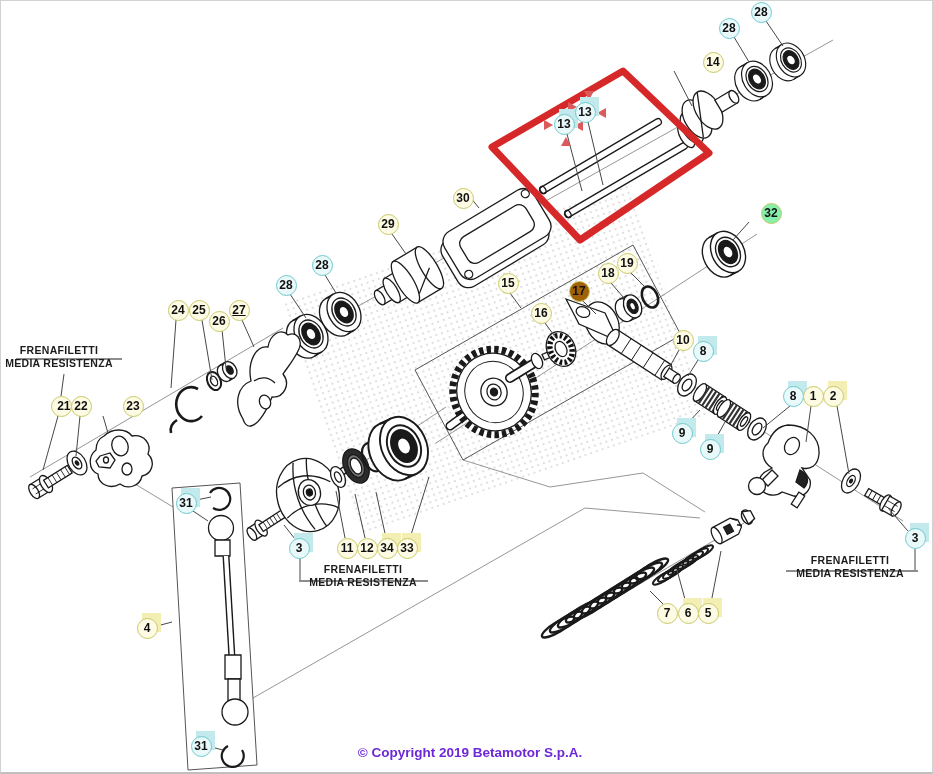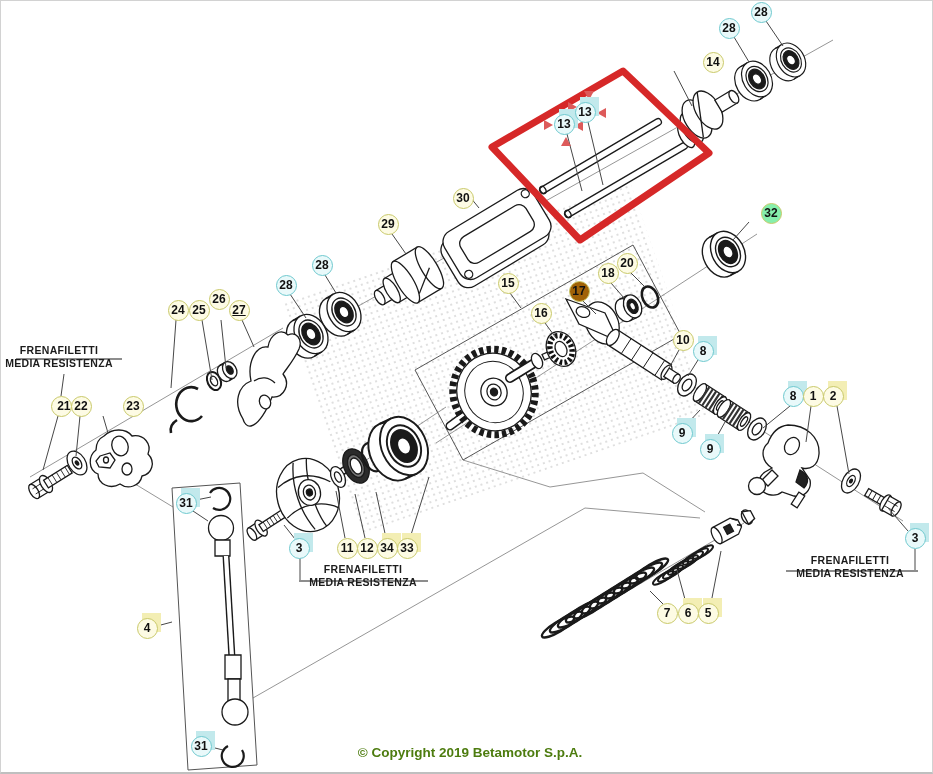--- a/index.html
+++ b/index.html
@@ -25,21 +25,21 @@
     pointer-events:auto;cursor:pointer;
   }
   .hl-square{position:absolute;width:19px;height:19px;pointer-events:none;}
   .part-label{
     position:absolute;text-align:center;font-weight:bold;font-size:10.5px;
     letter-spacing:.3px;color:#1c1c1c;line-height:13px;white-space:nowrap;
   }
   .part-label span{display:block;}
   .copyright{
     position:absolute;left:280px;top:745px;width:380px;text-align:center;
-    font-weight:bold;font-size:13.5px;color:#4d7c0f;z-index:5;
+    font-weight:bold;font-size:13.5px;color:#6d28d9;z-index:5;
   }
 </style>
 </head>
 <body>
 
 <div class="frame"></div>
 <div class="watermark"></div>
 
 <svg id="art" width="933" height="774" viewBox="0 0 933 774">
   <defs>
@@ -424,38 +424,38 @@
     <div class="balloon" style="left: 574.5px; top: 101.5px; border-color: rgb(111, 201, 207); background: rgb(233, 249, 250);">13</div>
     <div class="balloon" style="left: 452.5px; top: 188px; border-color: rgb(201, 201, 106); background: rgb(253, 251, 228);">30</div>
     <div class="balloon" style="left: 377.5px; top: 213.5px; border-color: rgb(201, 201, 106); background: rgb(253, 251, 228);">29</div>
     <div class="balloon" style="left: 742.5px; top: 202.5px; border-color: rgb(201, 201, 106); background: #86efac; margin-left: 18px;">32</div>
     <div class="balloon" style="left: 311.5px; top: 254.5px; border-color: rgb(111, 201, 207); background: rgb(233, 249, 250);">28</div>
     <div class="balloon" style="left: 275.5px; top: 274.5px; border-color: rgb(111, 201, 207); background: rgb(233, 249, 250);">28</div>
     <div class="balloon" style="left: 497.5px; top: 272.5px; border-color: rgb(201, 201, 106); background: rgb(253, 251, 228);">15</div>
     <div class="balloon" style="left: 530.5px; top: 302.5px; border-color: rgb(201, 201, 106); background: rgb(253, 251, 228);">16</div>
     <div class="balloon" style="left: 568.5px; top: 280.5px; border-color: rgb(201, 201, 106); background: #a16207;">17</div>
     <div class="balloon" style="left: 597.5px; top: 262.5px; border-color: rgb(201, 201, 106); background: rgb(253, 251, 228);">18</div>
-    <div class="balloon" style="left: 616.5px; top: 252.5px; border-color: rgb(201, 201, 106); background: rgb(253, 251, 228);">20</div>
+    <div class="balloon" style="left: 616.5px; top: 252.5px; border-color: rgb(201, 201, 106); background: rgb(253, 251, 228);">19</div>
     <div class="balloon" style="left: 672.5px; top: 329.5px; border-color: rgb(201, 201, 106); background: rgb(253, 251, 228);">10</div>
     <div class="hl-square" style="left: 698px; top: 336px; background: rgb(194, 233, 236);"></div>
     <div class="balloon" style="left: 692.5px; top: 340.5px; border-color: rgb(111, 201, 207); background: rgb(233, 249, 250);">8</div>
     <div class="hl-square" style="left: 677px; top: 418px; background: rgb(194, 233, 236);"></div>
     <div class="balloon" style="left: 671.5px; top: 422.5px; border-color: rgb(111, 201, 207); background: rgb(233, 249, 250);">9</div>
     <div class="hl-square" style="left: 705px; top: 434px; background: rgb(194, 233, 236);"></div>
     <div class="balloon" style="left: 699.5px; top: 438.5px; border-color: rgb(111, 201, 207); background: rgb(233, 249, 250);">9</div>
     <div class="hl-square" style="left: 788px; top: 381px; background: rgb(194, 233, 236);"></div>
     <div class="balloon" style="left: 782.5px; top: 385.5px; border-color: rgb(111, 201, 207); background: rgb(233, 249, 250);">8</div>
     <div class="balloon" style="left: 802.5px; top: 385.5px; border-color: rgb(201, 201, 106); background: rgb(253, 251, 228);">1</div>
     <div class="hl-square" style="left: 828px; top: 381px; background: rgb(243, 238, 180);"></div>
     <div class="balloon" style="left: 822.5px; top: 385.5px; border-color: rgb(201, 201, 106); background: rgb(253, 251, 228);">2</div>
     <div class="hl-square" style="left: 910px; top: 523px; background: rgb(194, 233, 236);"></div>
     <div class="balloon" style="left: 904.5px; top: 527.5px; border-color: rgb(111, 201, 207); background: rgb(233, 249, 250);">3</div>
     <div class="balloon" style="left: 167.5px; top: 299.5px; border-color: rgb(201, 201, 106); background: rgb(253, 251, 228);">24</div>
     <div class="balloon" style="left: 188.5px; top: 299.5px; border-color: rgb(201, 201, 106); background: rgb(253, 251, 228);">25</div>
-    <div class="balloon" style="left: 208.5px; top: 289px; border-color: rgb(201, 201, 106); background: rgb(253, 251, 228); text-align: center;">26</div>
+    <div class="balloon" style="left: 208.5px; top: 311px; border-color: rgb(201, 201, 106); background: rgb(253, 251, 228); text-align: center;">26</div>
     <div class="balloon" style="left: 228.5px; top: 299.5px; border-color: rgb(201, 201, 106); background: rgb(253, 251, 228); text-decoration: underline;">27</div>
     <div class="balloon" style="left: 50.5px; top: 395.5px; border-color: rgb(201, 201, 106); background: rgb(253, 251, 228); text-align: right;">21</div>
     <div class="balloon" style="left: 70.5px; top: 395.5px; border-color: rgb(201, 201, 106); background: rgb(253, 251, 228);">22</div>
     <div class="balloon" style="left: 90.5px; top: 395.5px; border-color: rgb(201, 201, 106); background: rgb(253, 251, 228); margin-left: 32px;">23</div>
     <div class="hl-square" style="left: 181px; top: 488px; background: rgb(194, 233, 236);"></div>
     <div class="balloon" style="left: 175.5px; top: 492.5px; border-color: rgb(111, 201, 207); background: rgb(233, 249, 250);">31</div>
     <div class="hl-square" style="left: 142px; top: 613px; background: rgb(243, 238, 180);"></div>
     <div class="balloon" style="left: 136.5px; top: 617.5px; border-color: rgb(201, 201, 106); background: rgb(253, 251, 228);">4</div>
     <div class="hl-square" style="left: 196px; top: 731px; background: rgb(194, 233, 236);"></div>
     <div class="balloon" style="left: 190.5px; top: 735.5px; border-color: rgb(111, 201, 207); background: rgb(233, 249, 250);">31</div>

